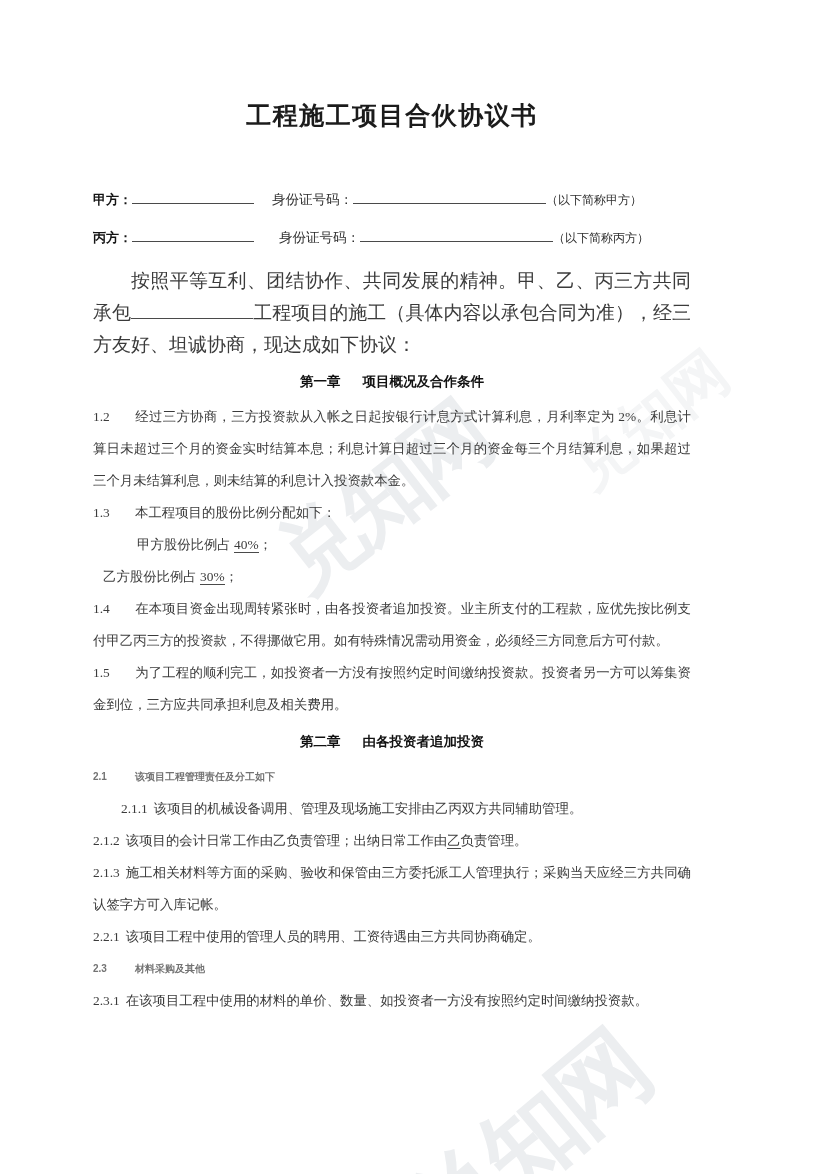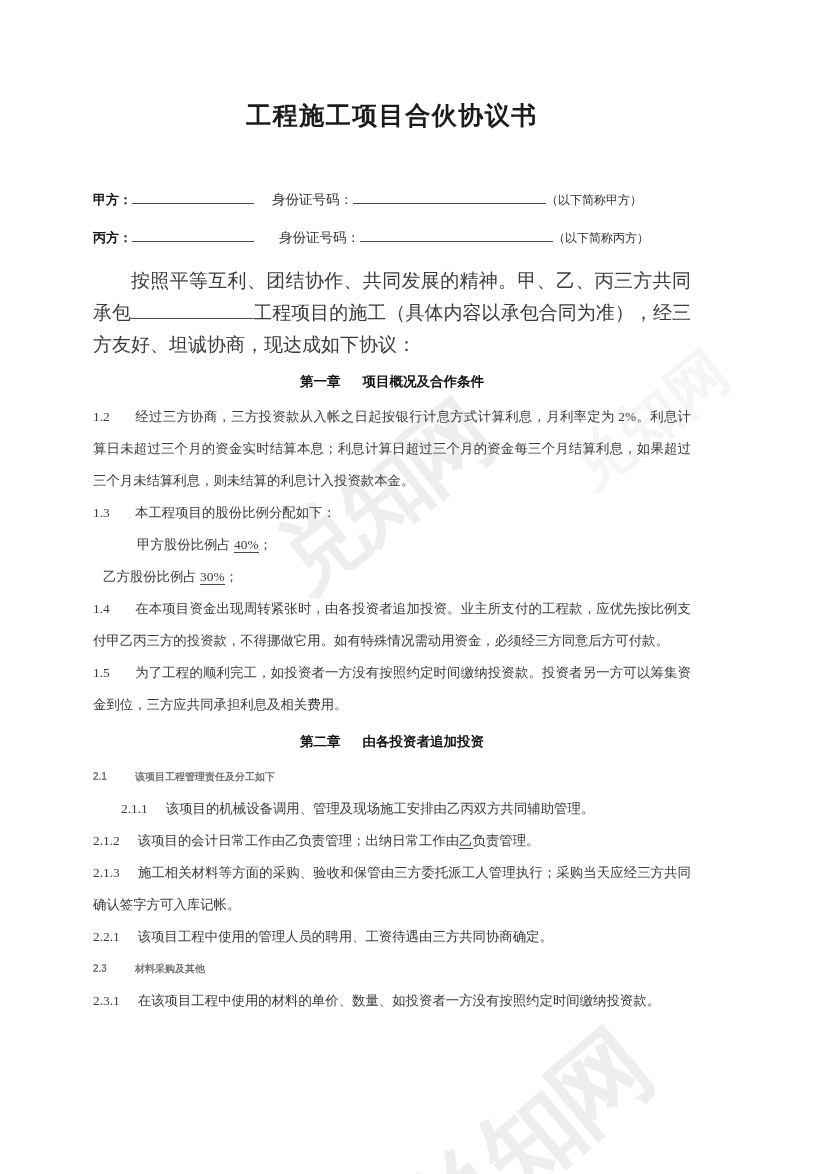--- a/index.html
+++ b/index.html
@@ -130,21 +130,21 @@
     text-justify: inter-ideograph;
     color: #3b3b3b;
   }
   .numbered .num {
     display: inline-block;
     min-width: 42px;
   }
   .numbered .num-narrow {
     display: inline-block;
     min-width: 0;
-    margin-right: 18px;
+    margin-right: 6px;
   }
   .numbered.bold,
   .numbered.bold .num {
     font-weight: bold;
     font-family: Liberation Sans, sans-serif;
     color: #737373;
     font-size: 10px;
   }
 
   .share-line {

